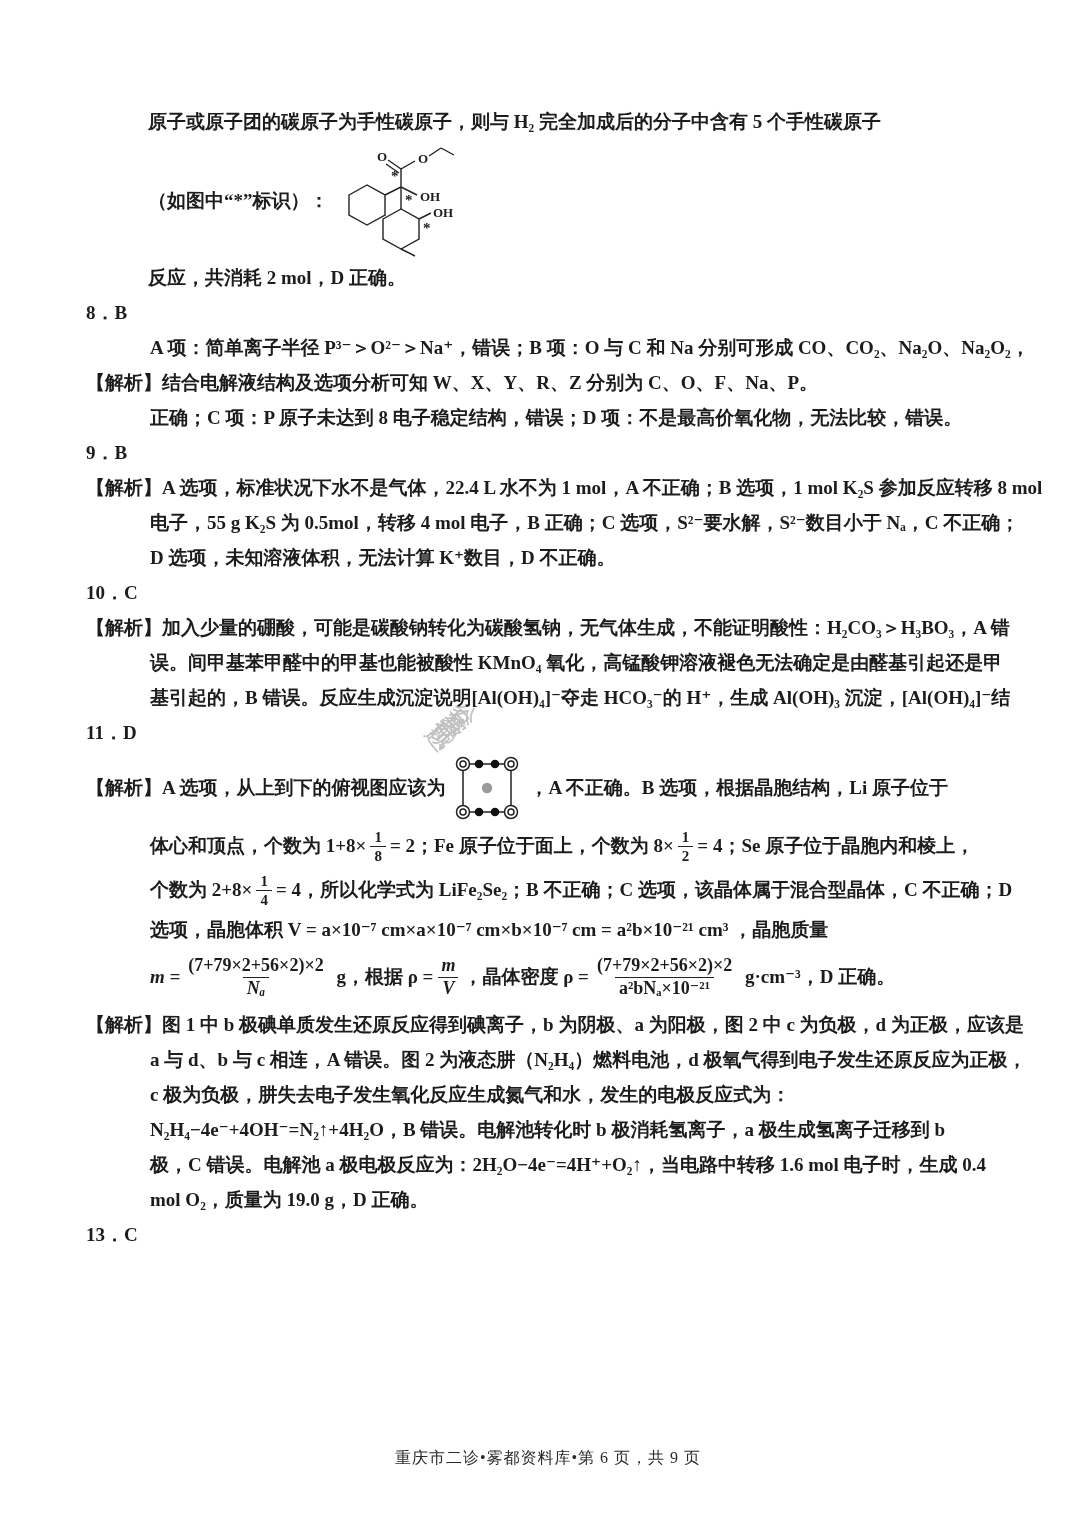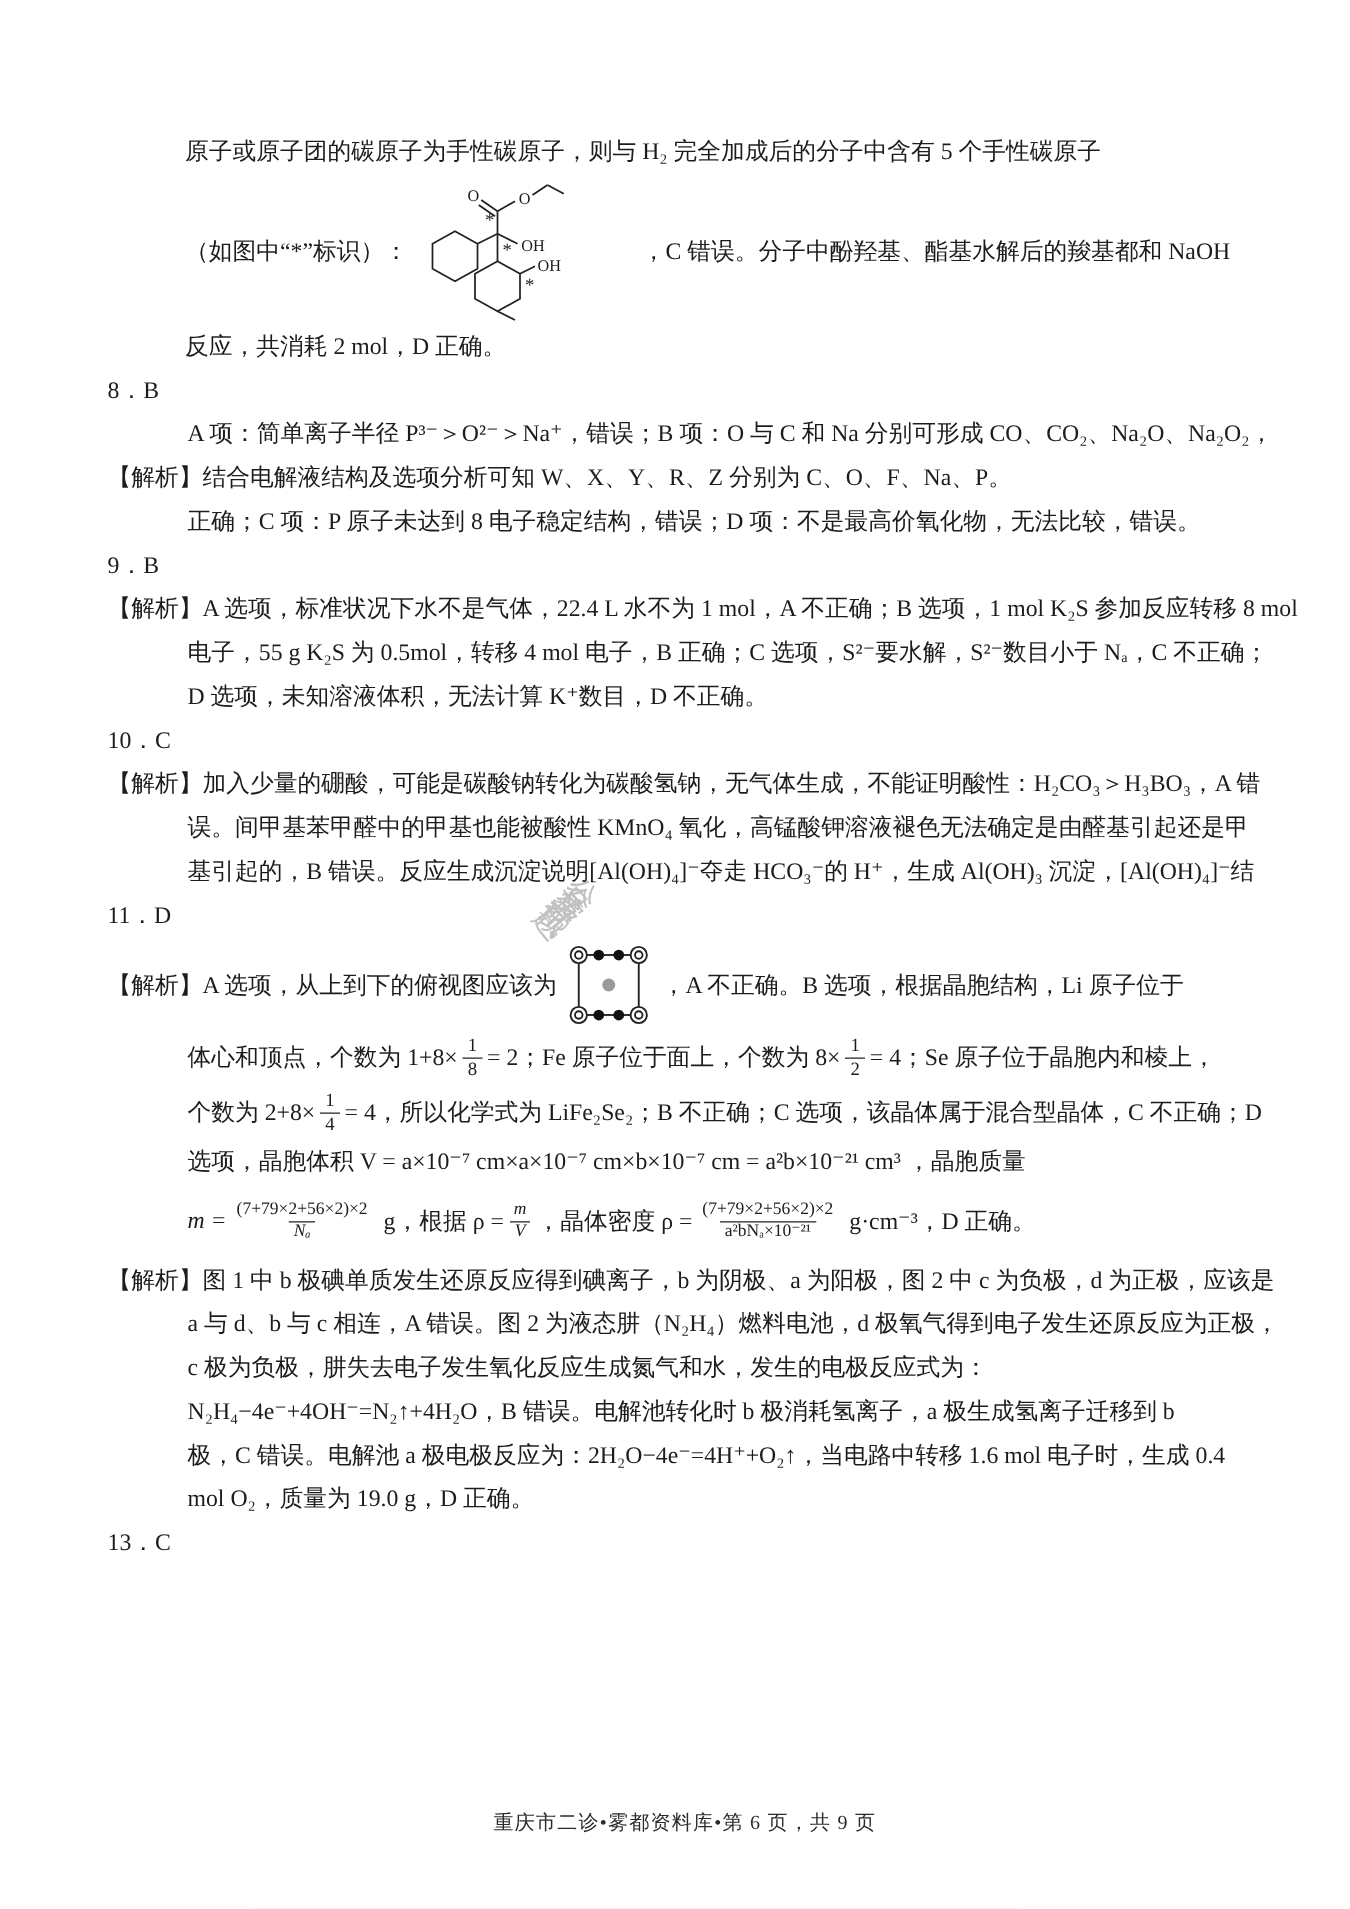--- a/index.html
+++ b/index.html
@@ -5,32 +5,32 @@
   html,body{margin:0;padding:0;background:#e8e8e8;}
   .page{
     position:relative;
     width:1080px;height:1527px;
     background:#ffffff;
     font-family:"Liberation Serif","DejaVu Serif",serif;
     color:#1c1c1c;
     overflow:hidden;
     margin:0 auto;
   }
-  .content{position:absolute;left:86px;top:104px;width:910px;z-index:2;}
+  .content{position:absolute;left:86px;top:104px;width:910px;z-index:2;font-weight:bold;}
   .line{line-height:35px;white-space:nowrap;font-size:19px;}
   .indent1{padding-left:62px;}
   .exp-cont{padding-left:64px;}
   .ans{}
   .rowline{display:flex;align-items:center;font-size:19px;}
   .seg{white-space:pre;}
   .structure-row{padding-left:62px;margin:4px 0 2px 0;}
   .cellrow{margin:4px 0 2px 0;}
   .tallline{min-height:44px;}
   .bigline{min-height:60px;}
-  .frac{display:inline-flex;flex-direction:column;align-items:center;line-height:1.2;margin:0 4px;font-size:14px;}
+  .frac{display:inline-flex;flex-direction:column;align-items:center;line-height:1.2;margin:0 4px;font-size:18px;}
   .frac .num,.frac .den{padding:0 4px;white-space:pre;}
   .frac .den{border-top:1.3px solid #222;}
   .frac.small{font-size:15px;}
   .it{font-style:italic;}
   .watermark{
     position:absolute;left:478px;top:680px;z-index:1;
     writing-mode:vertical-rl;
     transform:rotate(48deg);transform-origin:top left;
     font-size:25px;color:#8f8f8f;opacity:.55;letter-spacing:6px;
     font-family:"Liberation Serif","DejaVu Serif",serif;
@@ -80,21 +80,20 @@
 
         <polygon points="48,76 66,66 84,76 84,96 66,106 48,96" fill="none" stroke="#222" stroke-width="1.4"></polygon>
 
         <line x1="84" y1="76" x2="96" y2="70" stroke="#222" stroke-width="1.4"></line>
         <text x="98" y="74" font-size="13">OH</text>
         <text x="70" y="62" font-size="15">*</text>
         <text x="88" y="90" font-size="15">*</text>
 
         <line x1="66" y1="106" x2="80" y2="113" stroke="#222" stroke-width="1.4"></line>
       </svg>
-      <span class="seg">，C 错误。分子中酚羟基、酯基水解后的羧基都和 NaOH</span>
     </div>
     <div class="line indent1">反应，共消耗 2 mol，D 正确。</div>
 
     <div class="line ans">8．B</div>
     <div class="line exp-cont">A 项：简单离子半径 P³⁻＞O²⁻＞Na⁺，错误；B 项：O 与 C 和 Na 分别可形成 CO、CO₂、Na₂O、Na₂O₂，</div>
     <div class="line"><span>【解析】</span><span>结合电解液结构及选项分析可知 W、X、Y、R、Z 分别为 C、O、F、Na、P。</span></div>
     <div class="line exp-cont">正确；C 项：P 原子未达到 8 电子稳定结构，错误；D 项：不是最高价氧化物，无法比较，错误。</div>
 
     <div class="line ans">9．B</div>
     <div class="line"><span>【解析】</span><span>A 选项，标准状况下水不是气体，22.4 L 水不为 1 mol，A 不正确；B 选项，1 mol K₂S 参加反应转移 8 mol</span></div>

